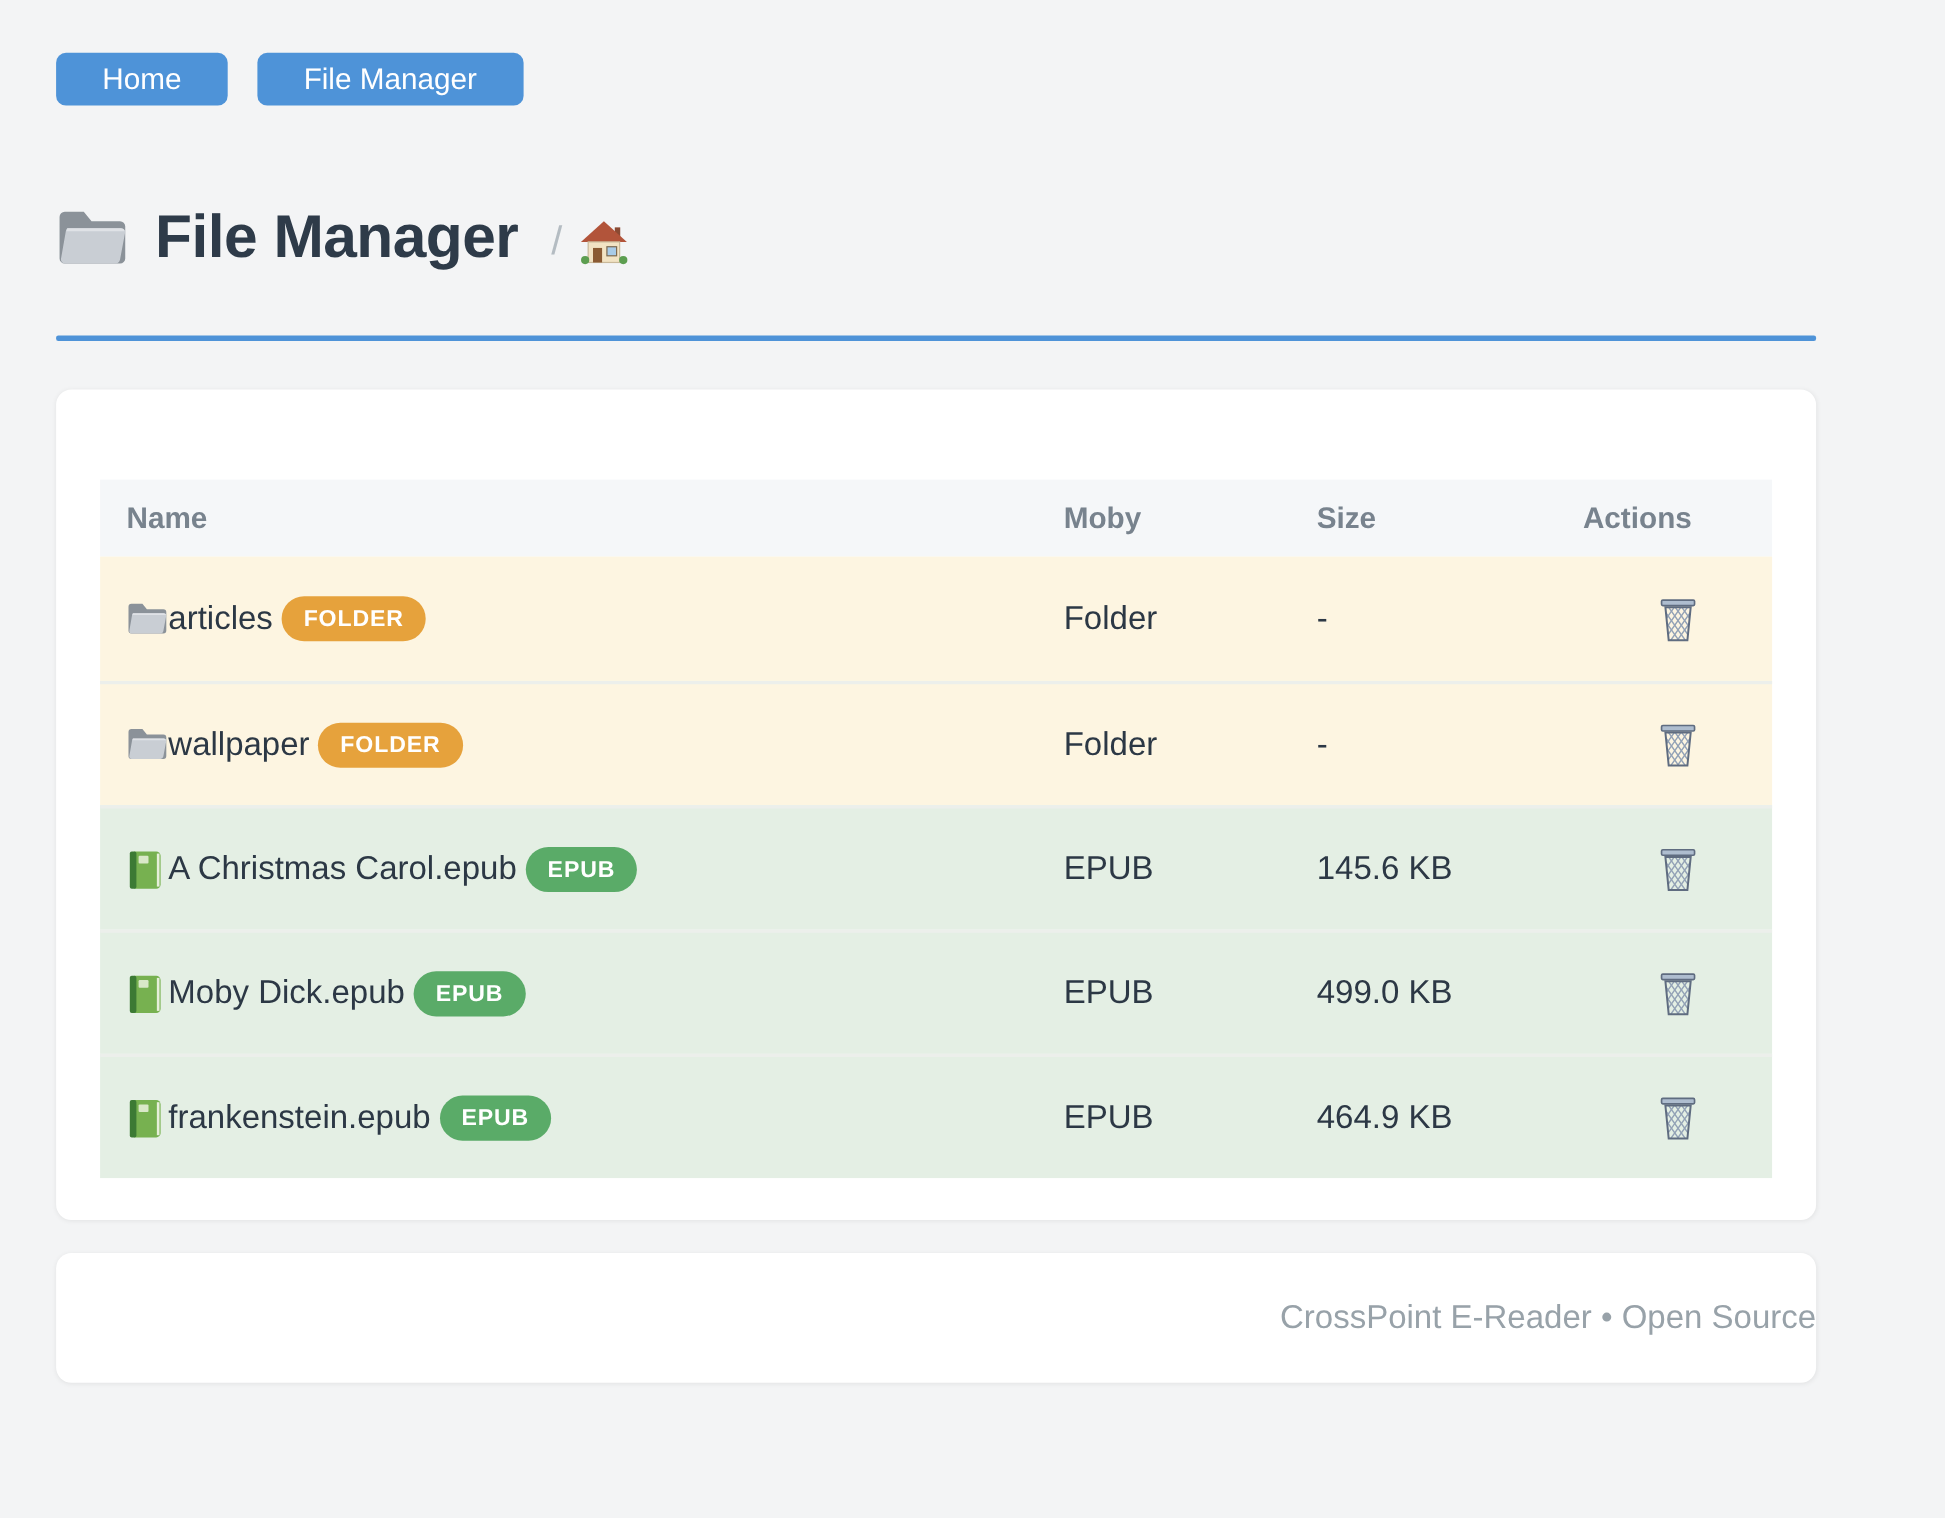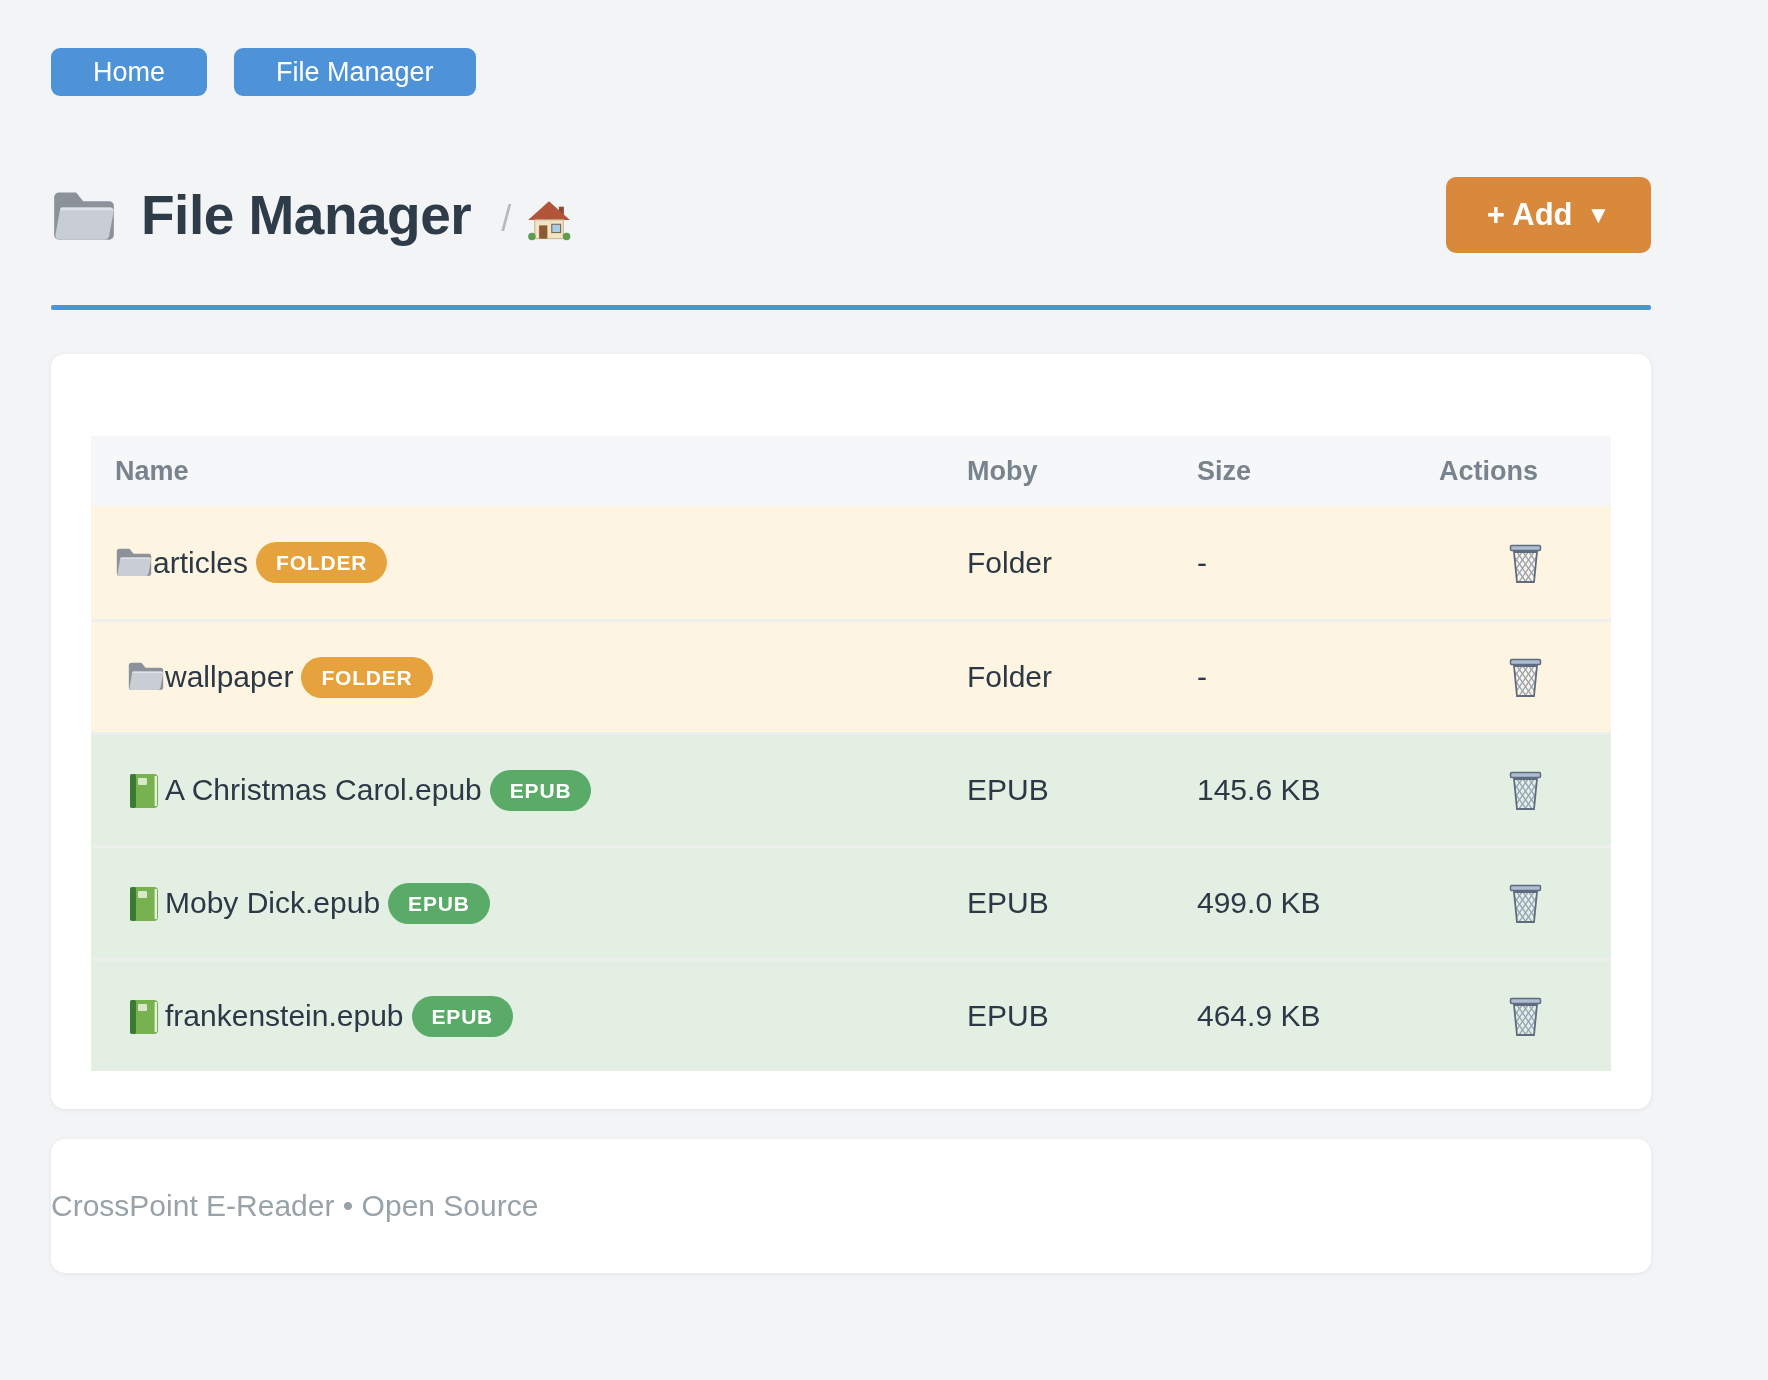--- a/index.html
+++ b/index.html
@@ -56,39 +56,39 @@
   
   .ftable{margin-top:36px; width:100%;}
   .thead,.trow{display:grid; grid-template-columns:1fr 230px 242px 172px; align-items:center;}
   .thead{height:70px; background:var(--table-header-bg);}
   .th{font-size:27px; font-weight:700; color:var(--column-header-text);}
   .th.name{padding-left:24px;}
   .th.actions{}
   .trow{height:113px;}
   .trow.folder{background:var(--row-folder-bg);}
   .trow.epub{background:var(--row-epub-bg);}
-  .trow + .trow{border-top:3px solid var(--separator);padding-left:12px;}
+  .trow + .trow{border-top:3px solid var(--separator);}
   .cell-name{display:flex; align-items:center; gap:0; padding-left:24px; min-width:0;}
   .row-icon{width:38px; height:36px; flex:0 0 auto; display:inline-flex;}
   .file-name{font-size:30px; color:var(--body-text); cursor:pointer;}
   .badge{
     display:inline-flex; align-items:center; margin-left:8px;
     font-size:21px; font-weight:700; letter-spacing:0.8px; color:#fff;
     padding:10px 20px; border-radius:999px; line-height:1;
   }
   .badge.folder{background:var(--badge-folder);}
   .badge.epub{background:var(--badge-epub);}
   .cell-type,.cell-size{font-size:30px; color:var(--body-text);}
   .cell-actions{display:flex; justify-content:center;}
   .delete-btn{background:none; border:none; cursor:pointer; padding:4px; display:inline-flex;}
   .trash-svg{width:37px; height:42px;}
 
   
   .card.footer{
-    margin-top:30px; height:134px; display:flex; align-items:center; justify-content:flex-start;
+    margin-top:30px; height:118px; display:flex; align-items:center; justify-content:flex-end;
     margin-bottom:69px;
   }
   .footer-text{font-size:30px; color:var(--footer-text);}
 </style>
 </head>
 <body>
 
 <svg width="0" height="0" style="position:absolute" aria-hidden="true">
   <defs>
     <g id="svg-folder">
@@ -136,24 +136,20 @@
     <div class="ph-left">
       <svg class="big-folder" viewBox="0 0 42 36">
           <use href="#svg-folder"></use>
         </svg>
       <h1 class="page-title">File Manager</h1>
       <span class="crumb-sep">/</span>
       <svg class="house-icon" viewBox="0 0 40 40">
           <use href="#svg-house"></use>
         </svg>
     </div>
-    <button class="add-btn">
-      <span>+ Add</span>
-      <span class="add-caret">▼</span>
-    </button>
   </div>
 
   <div class="rule"></div>
 
   <div class="card main">
 
     <div class="ftable">
       <div class="thead">
         <div class="th name">Name</div>
         <div class="th">Moby</div>

